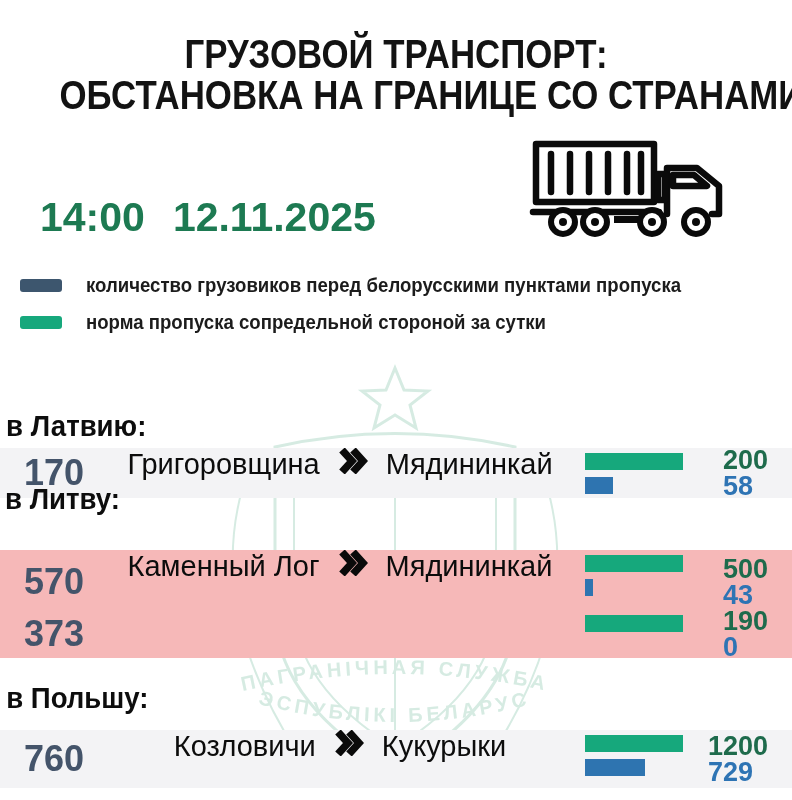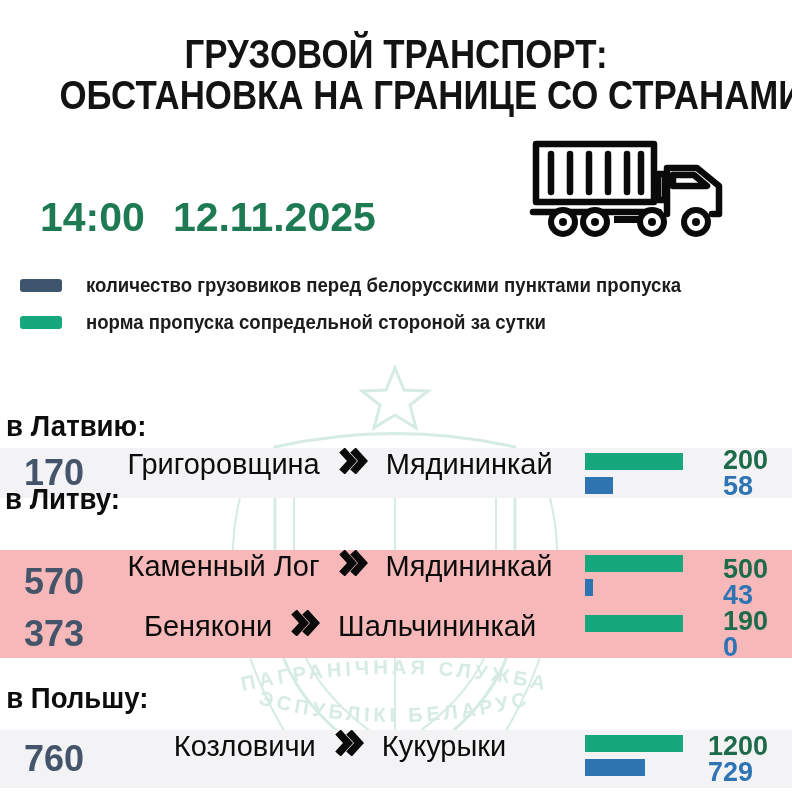--- a/index.html
+++ b/index.html
@@ -165,30 +165,20 @@
       <span class="bar passed" style="width: 8px;"></span>
     </span>
     <span class="vals">
       <span class="vn">500</span>
       <span class="vp">43</span>
     </span>
   </div>
 
   <div class="row pink" style="top:610px;height:48px">
     <span class="queue">373</span>
-    <span class="route">
-      <span>Бенякони</span>
-      <svg class="chev" width="30" height="26" viewBox="0 0 30 26">
-        <g stroke="#0a0a0a" stroke-width="7.5" fill="none">
-            <path d="M4 2 L14 13 L4 24"></path>
-            <path d="M15 2 L25 13 L15 24"></path>
-          </g>
-      </svg>
-      <span>Шальчининкай</span>
-    </span>
     <span class="bars">
       <span class="bar norm"></span>
       <span class="bar passed" style="width: 0px;"></span>
     </span>
     <span class="vals">
       <span class="vn">190</span>
       <span class="vp">0</span>
     </span>
   </div>
 

